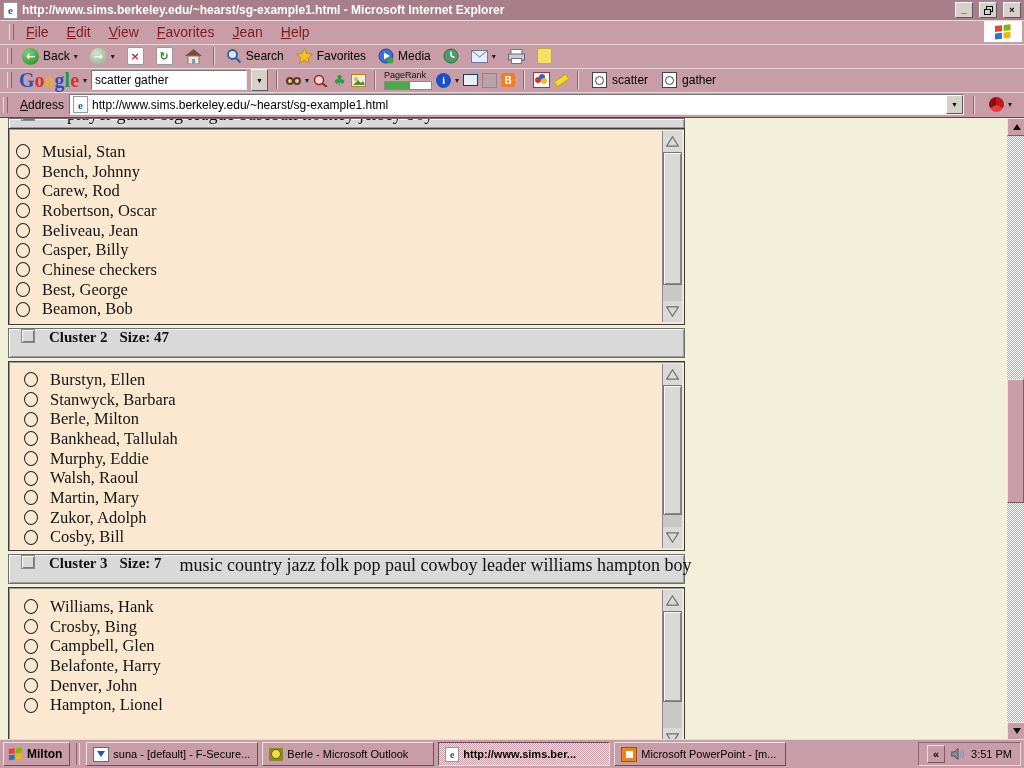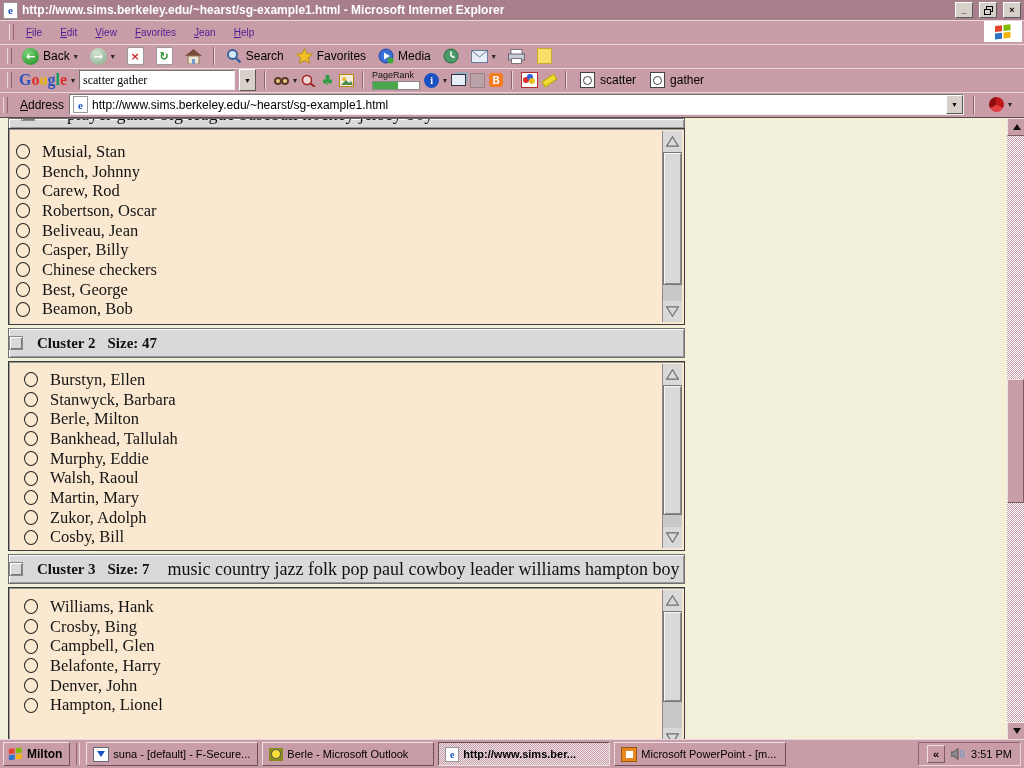--- a/index.html
+++ b/index.html
@@ -10,45 +10,45 @@
   
   .row{position:absolute;left:0;right:0;border-bottom:1px solid #9a727c;box-shadow:inset 0 1px 0 #e9d7db;
        background:#c99da7;display:flex;align-items:center;}
   .titlebar{top:0;height:20px;background:#a77e89;border-bottom:1px solid #8d6570;box-shadow:none;
             padding:0 3px;gap:4px;display:flex;align-items:center;}
   .title-text{flex:1;color:#fff;font-weight:bold;font-size:12px;white-space:nowrap;overflow:hidden;}
   .winbtn{width:16px;height:14px;background:#d6d0c8;border:1px solid;border-color:#fff #5a5a5a #5a5a5a #fff;
           font-size:9px;font-weight:bold;color:#000;display:flex;align-items:center;justify-content:center;
           margin-left:2px;line-height:1;}
   .menubar{top:20px;height:24px;padding-left:6px;}
-  .menu-item{padding:2px 9px;font-size:10px;color:#4c1d95;}
+  .menu-item{padding:2px 9px;font-size:14px;color:#7f1d1d;}
   .menu-item::first-letter{text-decoration:underline;}
   .winlogo{position:absolute;right:2px;top:1px;width:38px;height:21px;background:#fff;
            display:flex;align-items:center;justify-content:center;}
   .toolbar{top:44px;height:24px;gap:2px;padding-left:4px;}
   .googlebar{top:68px;height:24px;gap:4px;padding-left:4px;}
   .addressbar{top:92px;height:25px;gap:5px;padding-left:0;}
   .grip{width:3px;height:16px;border-left:1px solid #e9d7db;border-right:1px solid #8d6570;margin:0 3px;}
   .vdiv{width:1px;height:18px;background:#8d6570;border-right:1px solid #e9d7db;margin:0 4px;}
   .tb-btn{display:flex;align-items:center;gap:4px;padding:1px 5px;font-size:12px;color:#000;height:22px;}
   .caret{font-size:8px;color:#222;font-family:"DejaVu Sans",sans-serif;}
   .circle-ic{width:17px;height:17px;border-radius:50%;color:#fff;font-size:11px;font-weight:bold;
              display:flex;align-items:center;justify-content:center;font-family:"DejaVu Sans",sans-serif;}
   .back-c{background:radial-gradient(circle at 35% 30%,#7bd37b,#1d8a1d);}
   .fwd-c{background:radial-gradient(circle at 35% 30%,#cfe3cf,#8aab8a);}
   .doc-ic{width:15px;height:16px;background:#fff;border:1px solid #9a9a9a;border-radius:2px;
           font-size:11px;font-weight:bold;display:flex;align-items:center;justify-content:center;
           font-family:"DejaVu Sans",sans-serif;}
   .red{color:#cc2222;} .grn{color:#1d8a1d;}
 
   
-  .glogo{font-family:"Liberation Serif",serif;font-weight:bold;font-size:16px;letter-spacing:0;}
+  .glogo{font-family:"Liberation Serif",serif;font-weight:bold;font-size:20px;letter-spacing:0;}
   .g1,.g4{color:#2a52be;} .g2,.g6{color:#d93025;} .g3{color:#eab308;} .g5{color:#0f9d58;}
   .gsearch{width:148px;height:16px;border:1px solid #777;border-right-color:#eee;border-bottom-color:#eee;
-           background:#fff;font-size:12px;padding:1px 3px;font-family:Liberation Serif, serif;}
+           background:#fff;font-size:12px;padding:1px 3px;font-family:Liberation Sans, sans-serif;}
   .dd-btn{width:15px;height:20px;background:#d6d0c8;border:1px solid;border-color:#fff #5a5a5a #5a5a5a #fff;
           font-size:7px;display:flex;align-items:center;justify-content:center;color:#000;}
   .mini{width:15px;height:15px;display:flex;align-items:center;justify-content:center;font-size:12px;}
   .pagerank{display:flex;flex-direction:column;justify-content:center;gap:1px;}
   .pr-label{font-size:9px;color:#111;line-height:1;}
   .pr-bar{width:46px;height:7px;border:1px solid #888;background:#fff;}
   .pr-fill{height:100%;width:55%;background:#4aa84a;}
   .info-ic{width:15px;height:15px;border-radius:50%;background:#1a52c4;color:#fff;font-size:10px;
            font-weight:bold;font-family:"Liberation Serif",serif;display:flex;align-items:center;justify-content:center;}
   .blogger-ic{width:14px;height:14px;background:#f57c20;color:#fff;border-radius:3px;font-size:10px;
@@ -69,22 +69,22 @@
             display:flex;align-items:center;gap:4px;padding-left:3px;max-width:890px;}
   .addr-url{font-size:12px;color:#000;flex:1;white-space:nowrap;overflow:hidden;}
   .ie-ic{width:13px;height:15px;background:#fff;border:1px solid #999;color:#1a52c4;font-weight:bold;
          font-size:11px;font-family:"Liberation Serif",serif;display:flex;align-items:center;justify-content:center;}
   .acro-ic{width:15px;height:15px;border-radius:50%;background:conic-gradient(#c01818 0 120deg,#e24040 0 240deg,#8e0e0e 0);}
 
   
   .content{position:absolute;top:117px;left:0;right:0;bottom:28px;background:#f2f0d8;
            border-top:1px solid #584a4e;overflow:hidden;}
   .panels{position:absolute;left:8px;top:0;width:677px;}
-  .cluster-header{background:#d9d9d9;border:1px solid #6e6e6e;height:28px;display:flex;align-items:center;
-                  box-shadow:inset 1px 1px 0 #fbfbfb, inset -1px -1px 0 #9a9a9a;gap:0;}
+  .cluster-header{background:#d9d9d9;border:1px solid #6e6e6e;height:28px;display:flex;
+                  box-shadow:inset 1px 1px 0 #fbfbfb, inset -1px -1px 0 #9a9a9a;padding-left:12px;gap:0;}
   .cluster-header.clipped{height:9px;overflow:hidden;position:relative;border-bottom:none;}
   .clip-inner{position:absolute;top:-19px;left:0;right:0;height:28px;display:flex;align-items:center;padding-left:12px;}
   .chk{width:12px;height:12px;background:#d9d9d9;border:1px solid #8a8a8a;flex:none;
        box-shadow:inset 1px 1px 0 #fff, inset -1px -1px 0 #777;margin-right:14px;}
   .c-name,.c-size{font-family:"Liberation Serif",serif;font-weight:bold;font-size:15px;color:#101010;white-space:pre;}
   .c-size{margin-left:12px;}
   .c-kw{font-family:"Liberation Serif",serif;font-size:18px;color:#101010;margin-left:18px;white-space:nowrap;}
   .cluster-list{position:relative;background:#fae8d0;border:1px solid #3c3c3c;box-shadow:inset 1px 1px 0 #9a9a9a;
                 overflow:hidden;margin-bottom:3px;}
   .cluster-list ul{list-style:none;margin:0;padding:0 24px 0 15px;}

